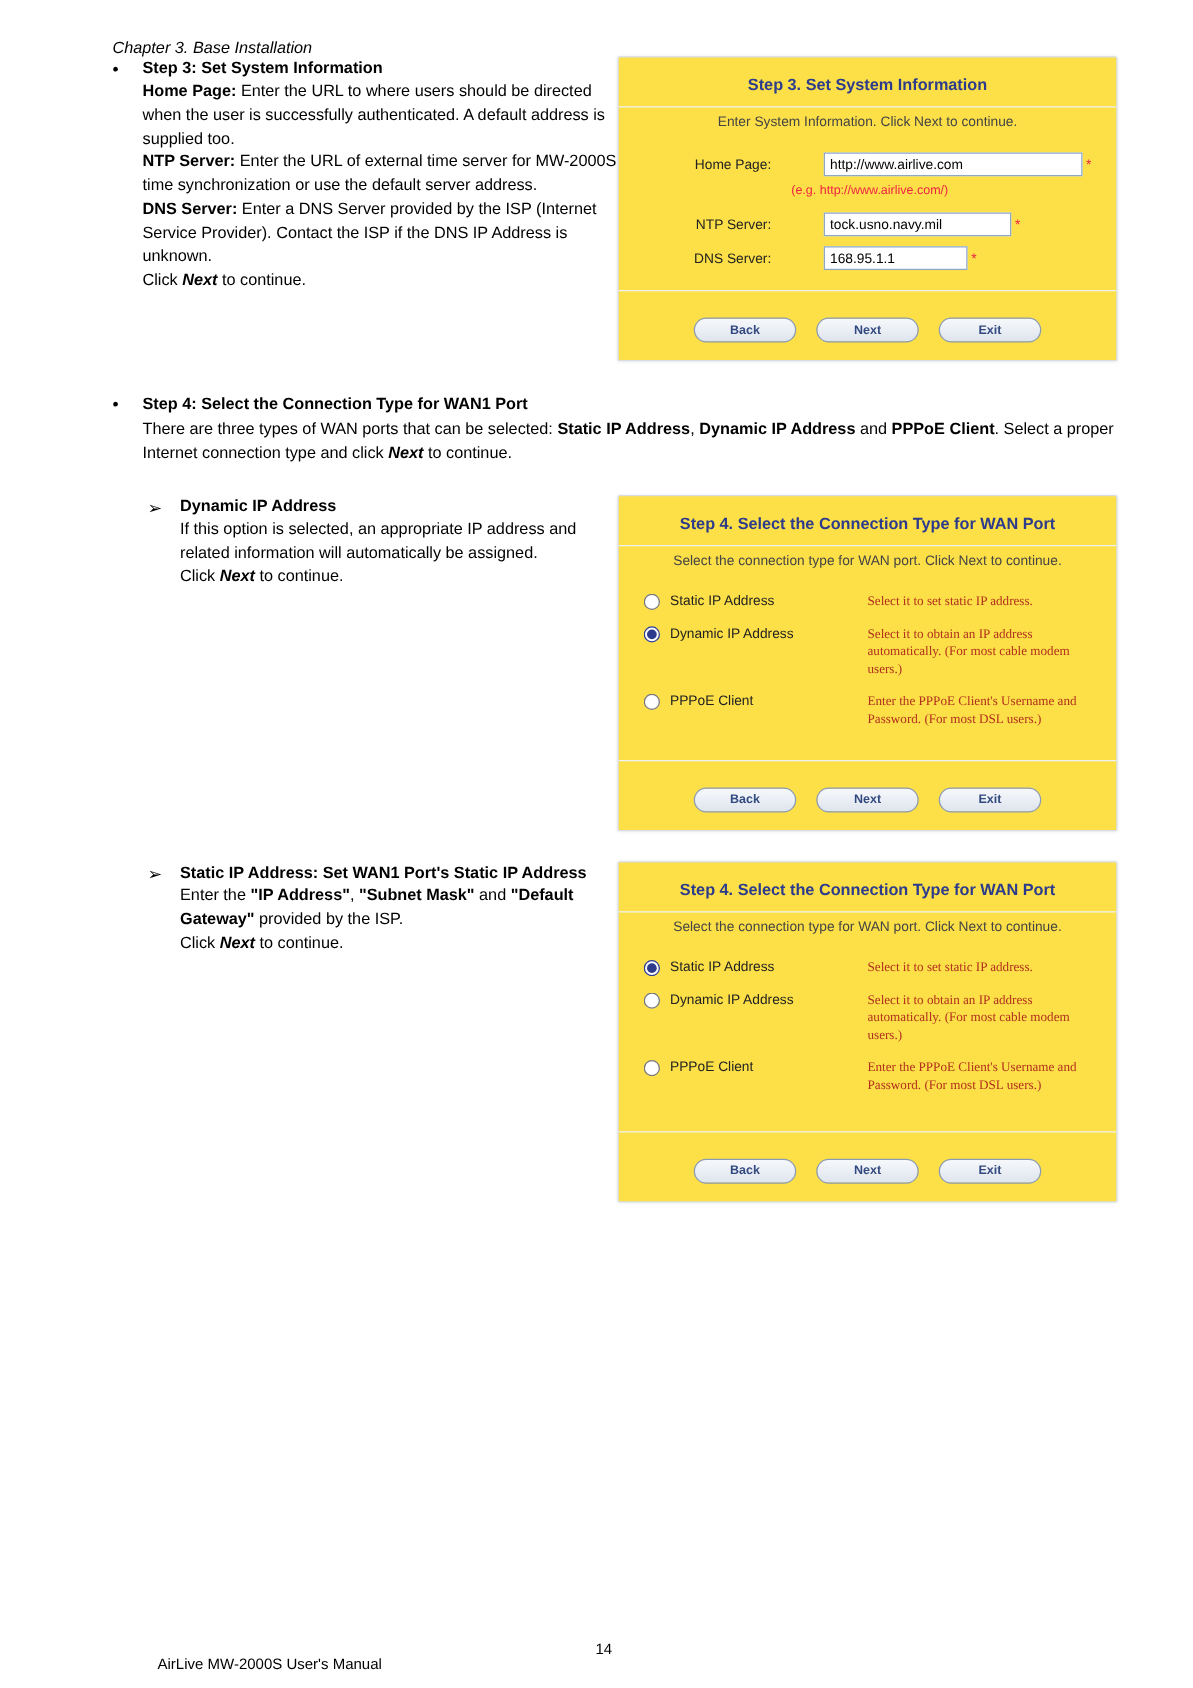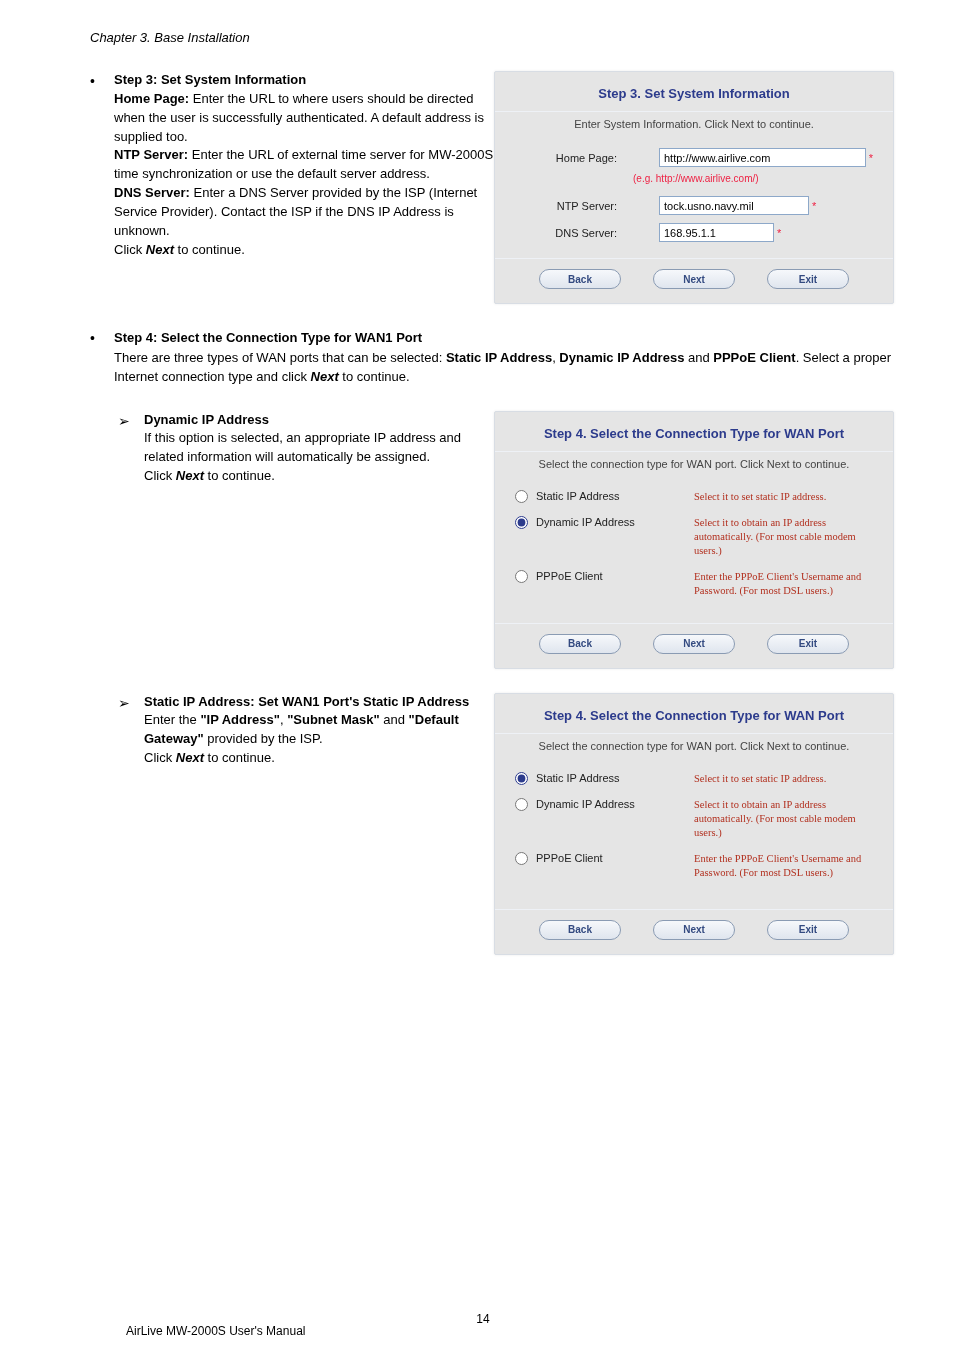--- a/index.html
+++ b/index.html
@@ -5,31 +5,31 @@
   * { box-sizing: border-box; margin: 0; padding: 0; }
   body {
     font-family: Arial, Helvetica, sans-serif;
     background: #fff;
     width: 954px;
     min-height: 1350px;
     padding: 30px 60px 30px 90px;
     color: #000;
     position: relative;
   }
-  .chapter-hdr { font-style: italic; font-size: 13px; margin-bottom: 26px; }
+  .chapter-hdr { font-style: italic; font-size: 13px; }
   .section { display: flex; margin-bottom: 24px; align-items: flex-start; }
   .bullet { width: 26px; font-size: 14px; padding-top: 2px; }
   .pointer { width: 26px; font-size: 14px; padding-top: 2px; }
   .left-col { flex: 0 0 380px; font-size: 13px; line-height: 1.45; }
   .left-col-wide { flex: 0 0 780px; font-size: 13px; line-height: 1.5; }
   .right-col { flex: 1; display:flex; justify-content:flex-end; }
   .step-title { font-weight: bold; }
   .panel {
     width: 400px;
-    background: #e5e5e5;
+    background: #fde047;
     border: 1px solid #d8dde4;
     border-radius: 2px;
     box-shadow: 0 0 3px rgba(0,0,0,0.08);
   }
   .panel-hdr {
     text-align: center;
     font-weight: bold;
     color: #2c3b8c;
     font-size: 13px;
     padding: 14px 10px 10px;
@@ -44,21 +44,21 @@
   .form-row { display:flex; align-items:center; padding: 4px 20px; font-size: 11px; }
   .form-label { width: 110px; text-align: right; padding-right: 8px; color: #222; }
   .form-input {
     flex: 1; border: 1px solid #8da8c9; height: 19px; padding: 1px 4px; font-size: 11px;
     font-family: inherit;
     margin-left: 34px;
   }
   .form-input.short { width: 150px; flex: 0 0 150px; }
   .form-input.med { width: 115px; flex: 0 0 115px; }
   .eg-inline { display:block; margin-left:118px; padding:2px 0 8px 20px; color:#e24; font-size:10px; }
-  .btn-row { display:flex; justify-content:center; gap: 32px; padding: 10px 10px 14px; border-top: 1px solid #eef1f6; }
+  .btn-row { display:flex; justify-content:center; gap: 16px; padding: 21px 10px 14px; border-top: 1px solid #eef1f6; }
   .pill {
     width: 82px; height: 20px; border-radius: 10px;
     background: linear-gradient(#f6f8fb, #dfe5ee);
     border: 1px solid #8a9bb3;
     font-size: 10px; font-weight: bold; color: #334a80;
     display:flex; align-items:center; justify-content:center;
     cursor: pointer;
   }
   .opt-row { display:flex; align-items:flex-start; padding: 6px 20px; font-size: 11px; gap:8px; }
   .opt-label { width: 150px; color:#222; }

